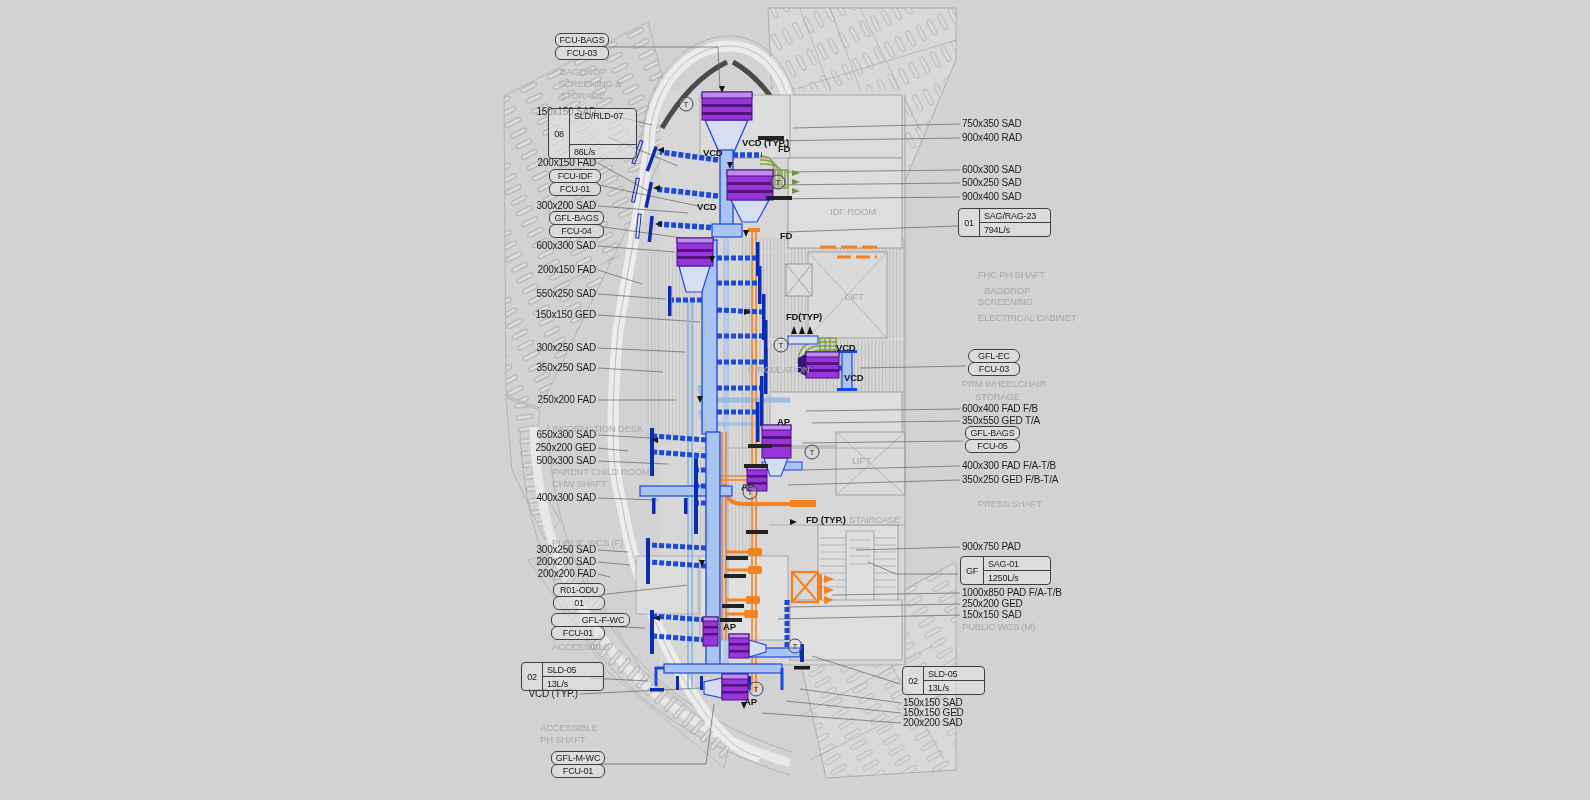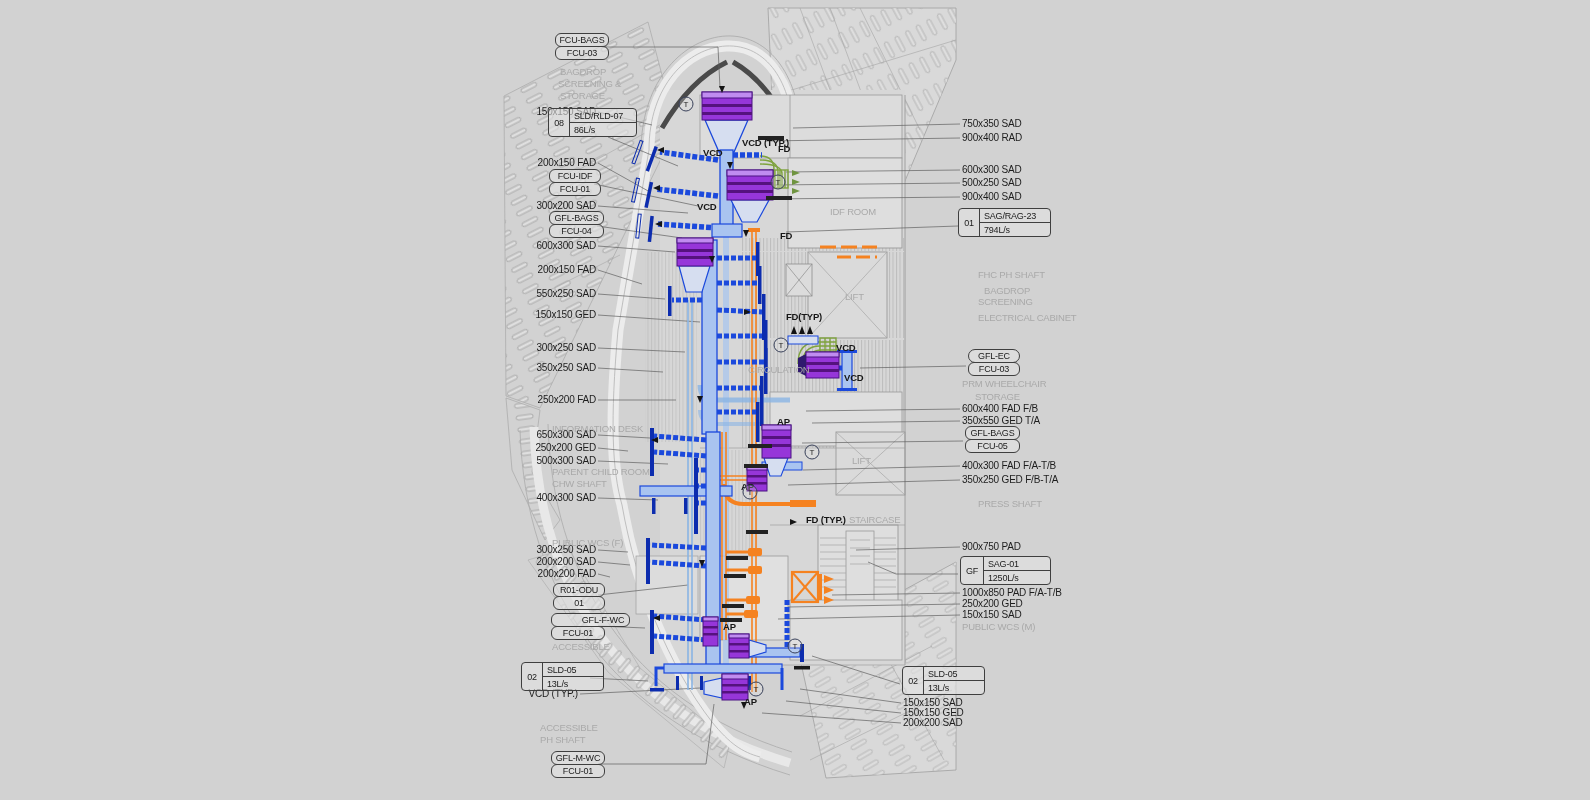--- a/index.html
+++ b/index.html
@@ -547,21 +547,21 @@
         <div class="row" style="width: 44px;">FCU-03</div>
       </div>
       <div class="tag2" style="left: 965px; top: 427px;">
         <div class="row" style="width: 47px;">GFL-BAGS</div>
         <div class="row" style="width: 47px;">FCU-05</div>
       </div>
       <div class="tag3" style="left: 548px; top: 108px;">
         <div class="cell" style="width: 16px;">08</div>
         <div class="rows">
           <div style="width: 58px;">SLD/RLD-07</div>
-          <div style="width: 58px;">86L/s</div>
+          <div style="width: 58px; margin-top: 22px;">86L/s</div>
         </div>
       </div>
       <div class="tag3" style="left: 521px; top: 662px;">
         <div class="cell" style="width: 16px;">02</div>
         <div class="rows">
           <div style="width: 52px;">SLD-05</div>
           <div style="width: 52px;">13L/s</div>
         </div>
       </div>
       <div class="tag3" style="left: 958px; top: 208px;">

